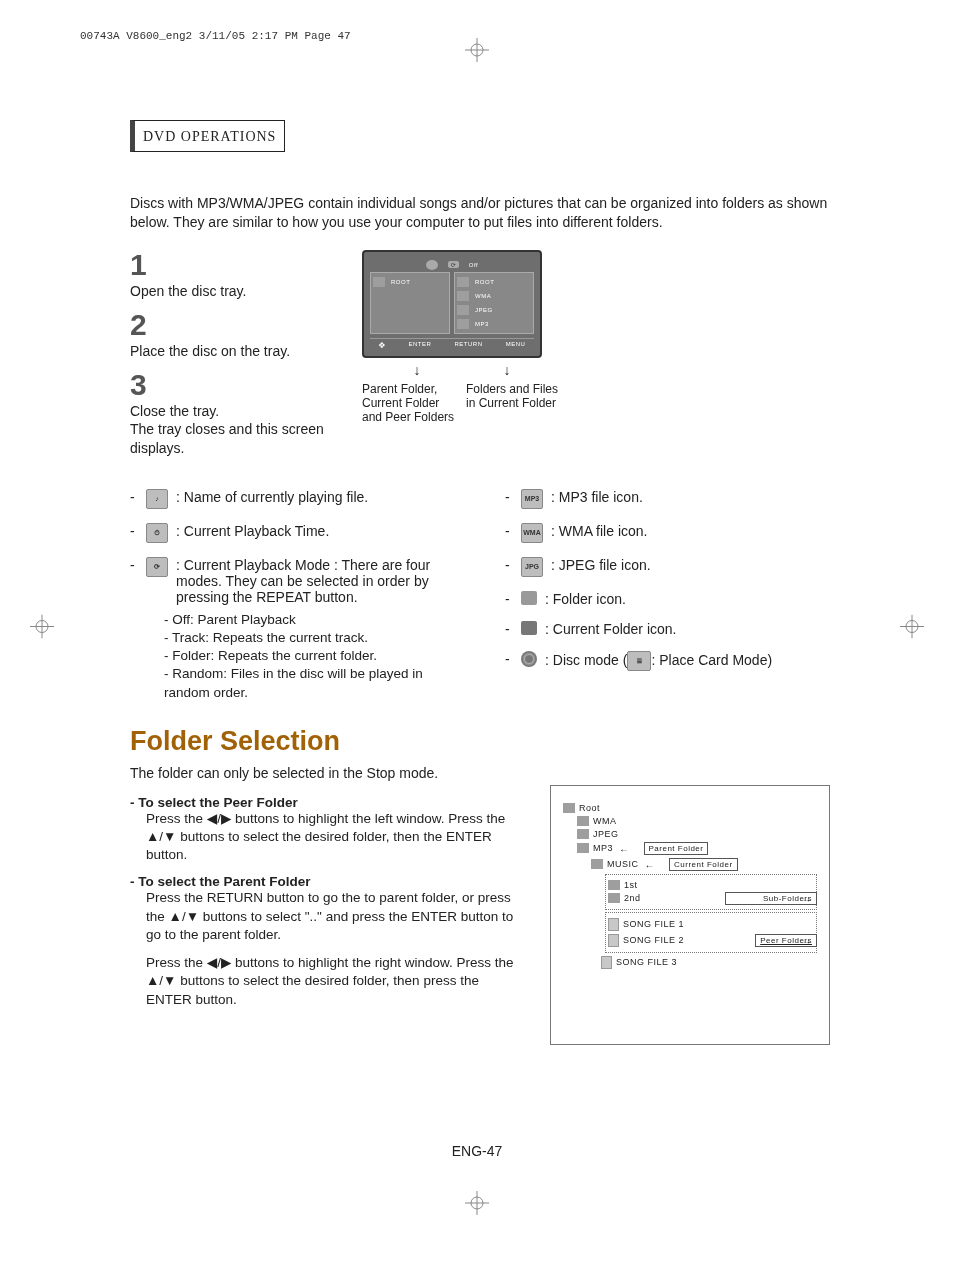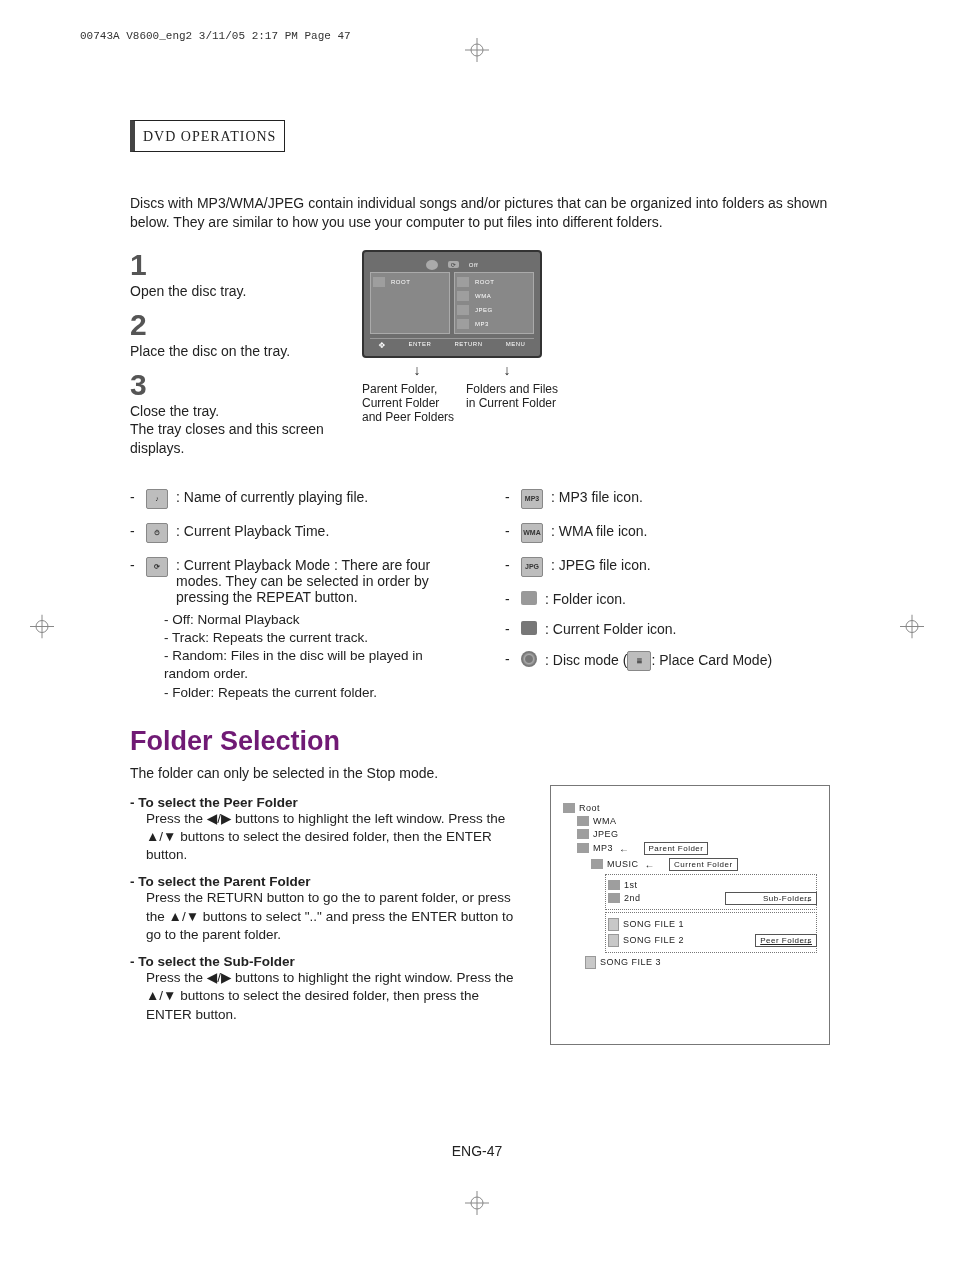--- a/index.html
+++ b/index.html
@@ -154,21 +154,21 @@
     width: 16px; height: 16px;
     background: radial-gradient(circle,#777 30%,#aaa 40%,#777 60%);
     border-radius: 50%;
     flex-shrink: 0;
   }
   .indent { margin-left: 34px; font-size: 13.5px; line-height: 1.35; }
 
   h2.subtitle {
     font-size: 27px;
     font-weight: 900;
-    color: #701a75;
+    color: #a16207;
     margin: 24px 0 8px 0;
   }
   .folder-sel {
     display: flex;
     gap: 30px;
   }
   .fs-left { flex: 1; font-size: 14px; }
   .fs-item { margin: 10px 0; }
   .fs-item .lead { font-weight: bold; font-size: 13.5px; }
   .fs-body { margin-left: 16px; font-size: 13.5px; line-height: 1.35; }
@@ -326,24 +326,24 @@
         <div class="item-line" style="margin-top:14px;">
             <span class="dash">-</span>
             <span class="icon-box">⏱</span>
             <span>:  Current Playback Time.</span>
           </div>
         <div class="item-line" style="margin-top:14px;">
             <span class="dash">-</span>
             <span class="icon-box">⟳</span>
             <span>: Current Playback Mode : There are four modes. They can be selected in order by pressing the REPEAT button.</span>
           </div>
-        <div class="indent">- Off: Normal Playback</div>
+        <div class="indent">- Off: Parent Playback</div>
         <div class="indent">- Track: Repeats the current track.</div>
+        <div class="indent">- Folder: Repeats the current folder.</div>
         <div class="indent" style="padding-left:0;">- Random: Files in the disc will be played in random order.</div>
-        <div class="indent">- Folder: Repeats the current folder.</div>
       </div>
       <div class="col">
         <div class="item-line">
             <span class="dash">-</span>
             <span class="icon-box">MP3</span>
             <span>: MP3 file icon.</span>
           </div>
         <div class="item-line" style="margin-top:14px;">
             <span class="dash">-</span>
             <span class="icon-box">WMA</span>
@@ -379,21 +379,20 @@
       <div class="fs-left">
         <div class="fs-item">
           <div class="lead">- To select the Peer Folder</div>
           <div class="fs-body">Press the ◀/▶ buttons to highlight the left window. Press the ▲/▼ buttons to select the desired folder, then the ENTER button.</div>
         </div>
         <div class="fs-item">
           <div class="lead">- To select the Parent Folder</div>
           <div class="fs-body">Press the RETURN button to go the to parent folder, or press the ▲/▼ buttons to select ".." and press the ENTER button to go to the parent folder.</div>
         </div>
         <div class="fs-item">
-          <div class="lead">- To select the Sub-Folder</div>
           <div class="fs-body">Press the ◀/▶ buttons to highlight the right window. Press the ▲/▼ buttons to select the desired folder, then press the ENTER button.</div>
         </div>
       </div>
 
       <div class="tree-box">
         <div class="tree-row">
             <span class="t-icon"></span>
             <span>Root</span>
           </div>
         <div style="margin-left:14px;">
@@ -438,21 +437,21 @@
                   </div>
                 <div class="tree-row">
                     <span class="t-icon file"></span>
                     <span>SONG FILE 2</span>
                     <span class="t-arrow" style="margin-left:auto;">→</span>
                     <span class="t-lbl" style="position:absolute; right:12px;text-decoration:underline;">Peer Folders</span>
                   </div>
               </div>
             </div>
           </div>
-          <div class="tree-row" style="margin-left:0;padding-left:8px;">
+          <div class="tree-row" style="margin-left:16px;padding-left:8px;">
               <span class="t-icon file"></span>
               <span>SONG FILE 3</span>
             </div>
         </div>
       </div>
     </div>
 
   </div>
 
   <div class="footer">ENG-47</div>

